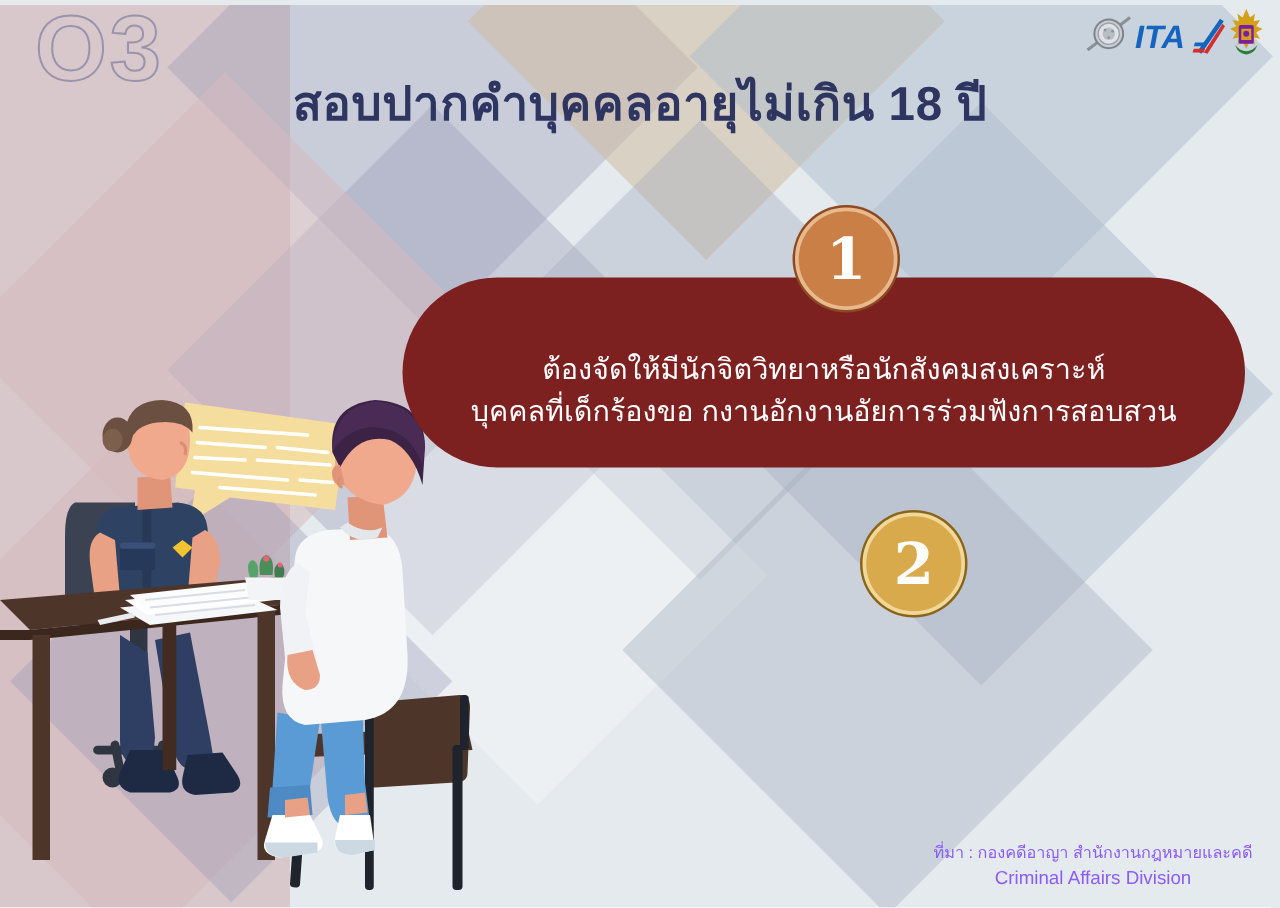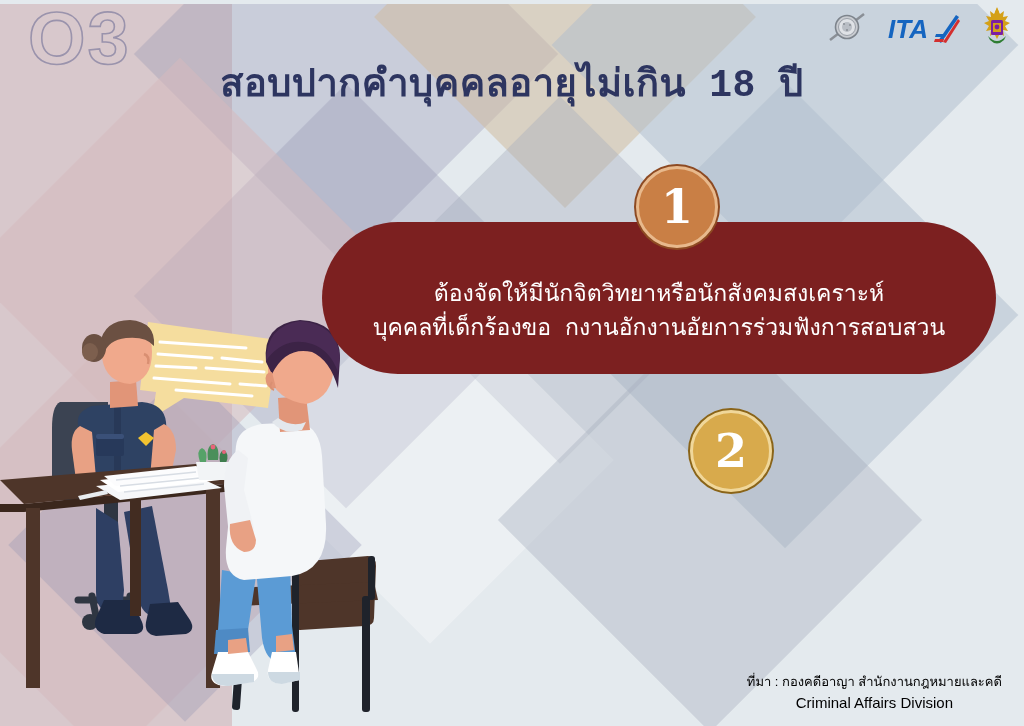--- a/index.html
+++ b/index.html
@@ -74,30 +74,30 @@
   
   .title {
     position: absolute;
     left: 0; top: 52px;
     width: 1024px;
     text-align: center;
     font-size: 38px;
     font-weight: 700;
     color: #2d3560;
     letter-spacing: 0.5px;
-    font-family: Liberation Mono, monospace;
+    font-family: Liberation Sans, sans-serif;
   }
 
   
   .logos {
     position: absolute;
     right: 12px; top: 6px;
     display: flex;
     align-items: center;
-    gap: 20px;
+    gap: 0;
     height: 46px;
   }
   .logo-seal, .logo-garuda { display: block; }
   .logo-ita { display: flex; align-items: center; }
 
   
   .card {
     position: absolute;
     background: #7c2020;
     color: #ffffff;
@@ -116,21 +116,21 @@
   #card-2 {
     left: 443px; top: 462px;
     width: 553px; height: 126px;
     border-radius: 63px;
     padding: 0 26px;
   }
   .card-text {
     font-size: 23px;
     line-height: 1.5;
     font-weight: 400;
-    font-family: Liberation Mono, monospace;
+    font-family: Liberation Sans, sans-serif;
     margin-top: 28px;
   }
   .card-text .ln { display: block; white-space: nowrap; }
   #card-2 .card-text { font-size: 24px; }
 
   
   .badge {
     position: absolute;
     width: 82px; height: 82px;
     border-radius: 50%;
@@ -154,21 +154,21 @@
     background: #d8aa4c;
     border: 3px solid #f0d79a;
     box-shadow: 0 0 0 2px #8a6418;
   }
 
   
   .footer {
     position: absolute;
     right: 22px; bottom: 12px;
     text-align: center;
-    color: #000000;
+    color: #8b5cf6;
     line-height: 1.45;
   }
   .footer-th { font-size: 13px; display: block; }
   .footer-en { font-size: 15px; display: block; font-weight: 400; }
 
   
   #illustration {
     position: absolute;
     left: 0; top: 300px;
     width: 400px; height: 426px;

